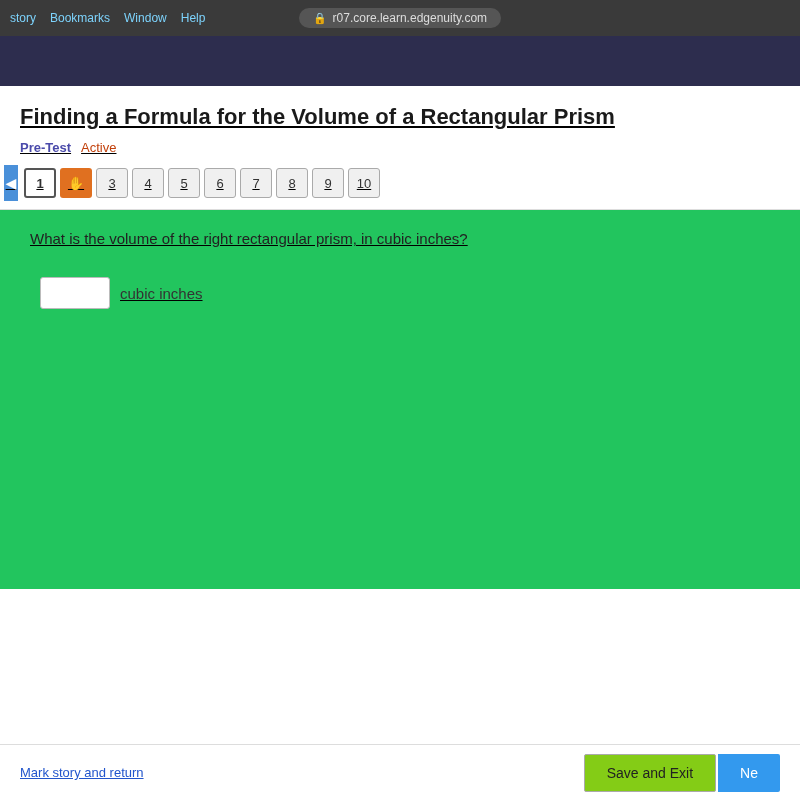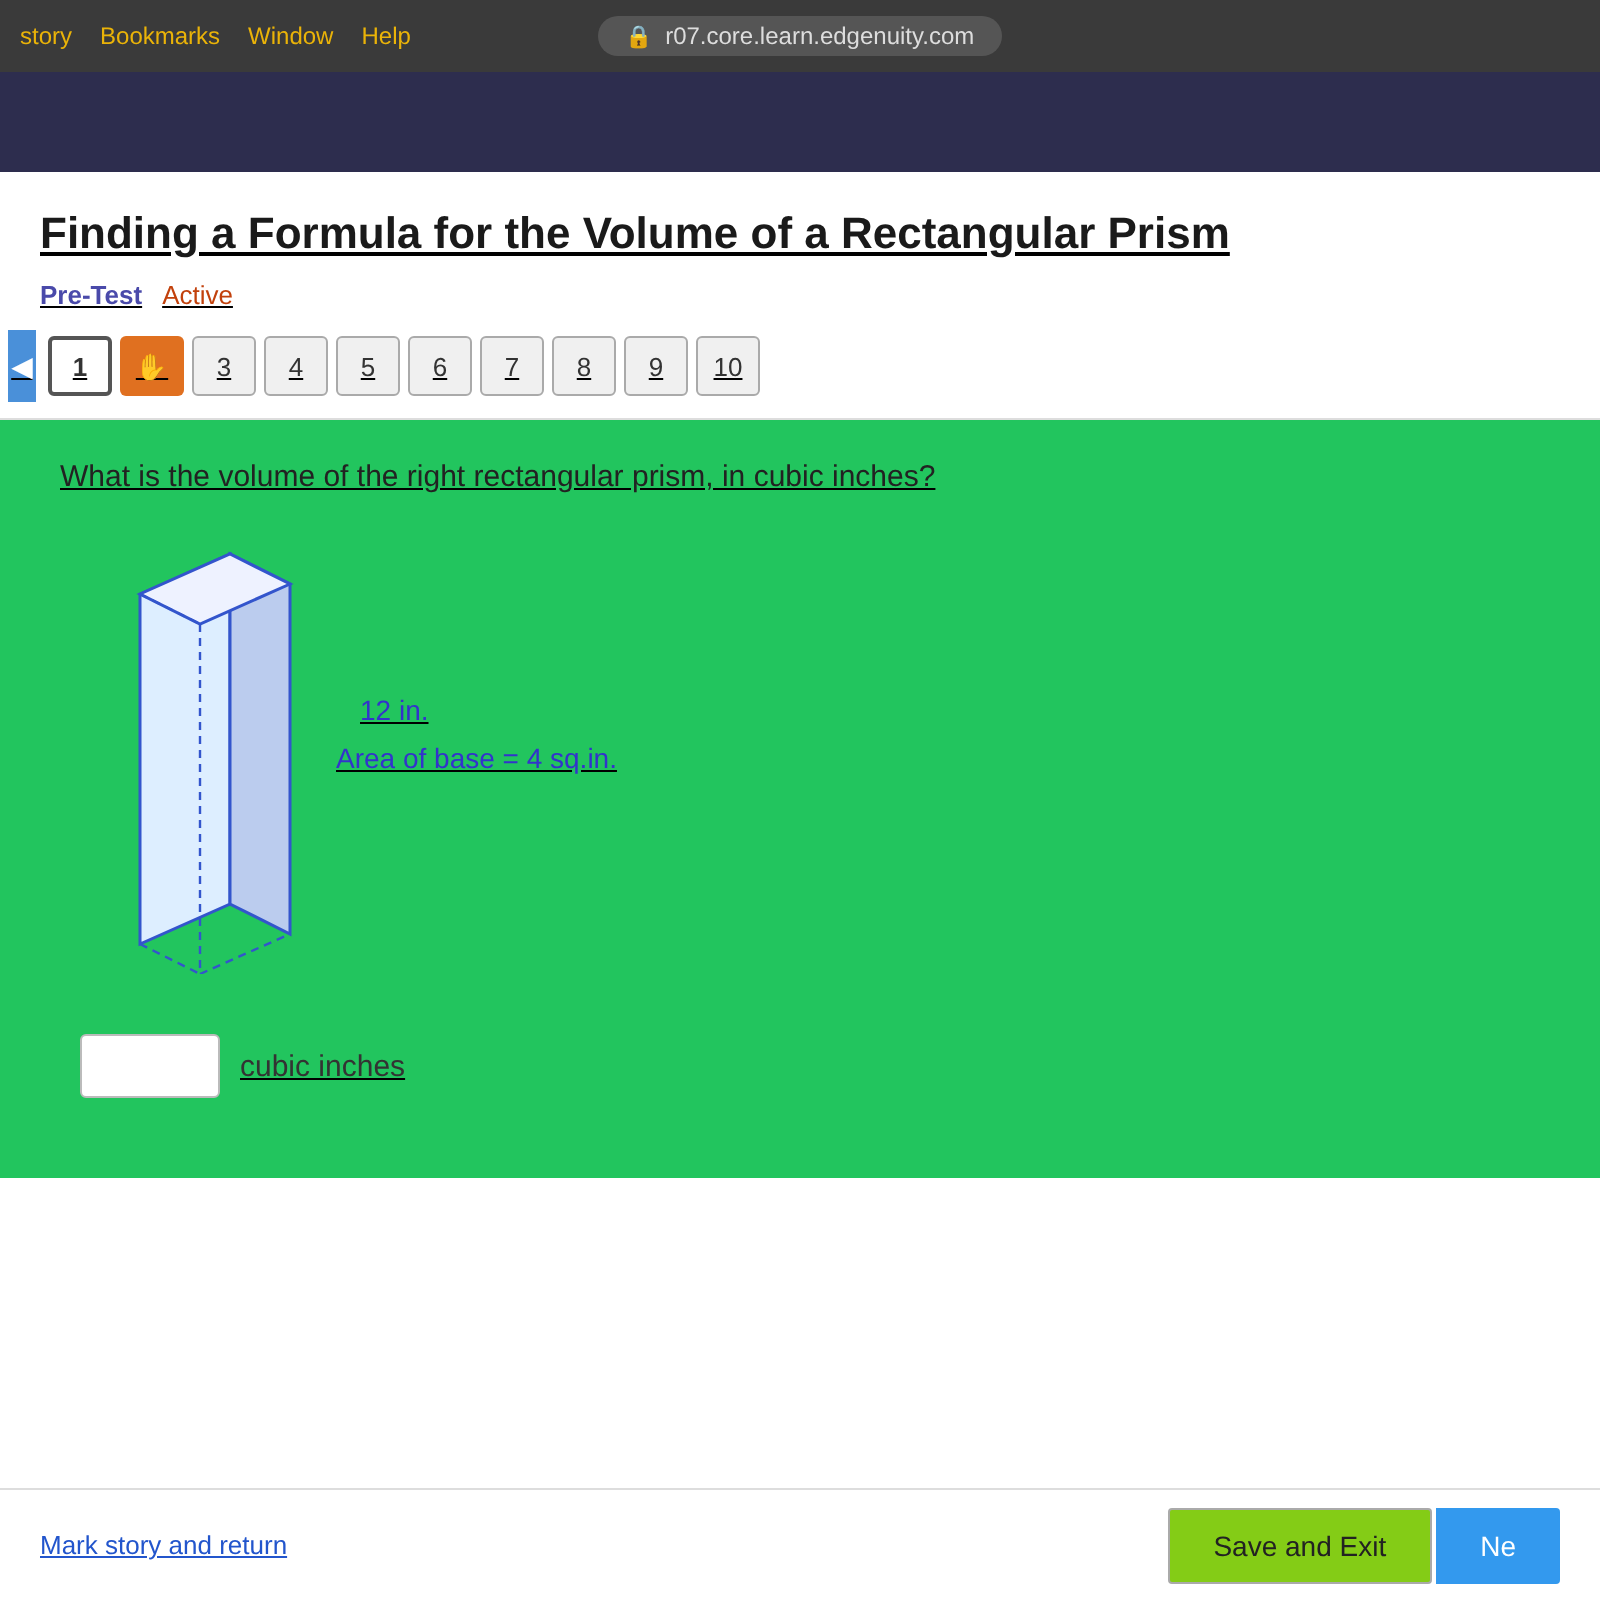--- a/index.html
+++ b/index.html
@@ -20,21 +20,21 @@
       align-items: center;
       justify-content: center;
       position: relative;
     }
     .browser-menu {
       position: absolute;
       left: 10px;
       display: flex;
       gap: 14px;
       font-size: 12px;
-      color: #eab308;
+      color: #7dd3fc;
     }
     .browser-url {
       display: flex;
       align-items: center;
       background: #555;
       border-radius: 12px;
       padding: 3px 14px;
       font-size: 12px;
       color: #ddd;
       gap: 6px;
@@ -269,39 +269,20 @@
     <div class="q-num">6</div>
     <div class="q-num">7</div>
     <div class="q-num">8</div>
     <div class="q-num">9</div>
     <div class="q-num">10</div>
   </div>
 
   <div class="question-content">
     <div class="question-text">What is the volume of the right rectangular prism, in cubic inches?</div>
 
-    <div class="prism-area">
-      <svg width="110" height="220" viewBox="0 0 110 220">
-
-        <polygon points="20,30 65,10 65,185 20,205" fill="#ddeeff" stroke="#3355cc" stroke-width="1.5"></polygon>
-
-        <polygon points="65,10 95,25 95,200 65,185" fill="#bbccee" stroke="#3355cc" stroke-width="1.5"></polygon>
-
-        <polygon points="20,30 65,10 95,25 50,45" fill="#eef2ff" stroke="#3355cc" stroke-width="1.5"></polygon>
-
-        <line x1="20" y1="205" x2="50" y2="220" stroke="#3355cc" stroke-width="1.2" stroke-dasharray="4,3"></line>
-        <line x1="50" y1="220" x2="95" y2="200" stroke="#3355cc" stroke-width="1.2" stroke-dasharray="4,3"></line>
-        <line x1="20" y1="30" x2="50" y2="45" stroke="#3355cc" stroke-width="1.2" stroke-dasharray="4,3"></line>
-        <line x1="50" y1="45" x2="50" y2="220" stroke="#3355cc" stroke-width="1.2" stroke-dasharray="4,3"></line>
-      </svg>
-      <div style="margin-left:8px; margin-top:80px;">
-        <div class="prism-label">12 in.</div>
-        <div class="area-label">Area of base = 4 sq.in.</div>
-      </div>
-    </div>
 
     <div class="answer-row">
       <input type="text" class="answer-input" placeholder="" style="">
       <span class="answer-unit">cubic inches</span>
     </div>
   </div>
 
   <div class="bottom-bar">
     <span class="mark-return-link">Mark story and return</span>
     <div class="bottom-right">

